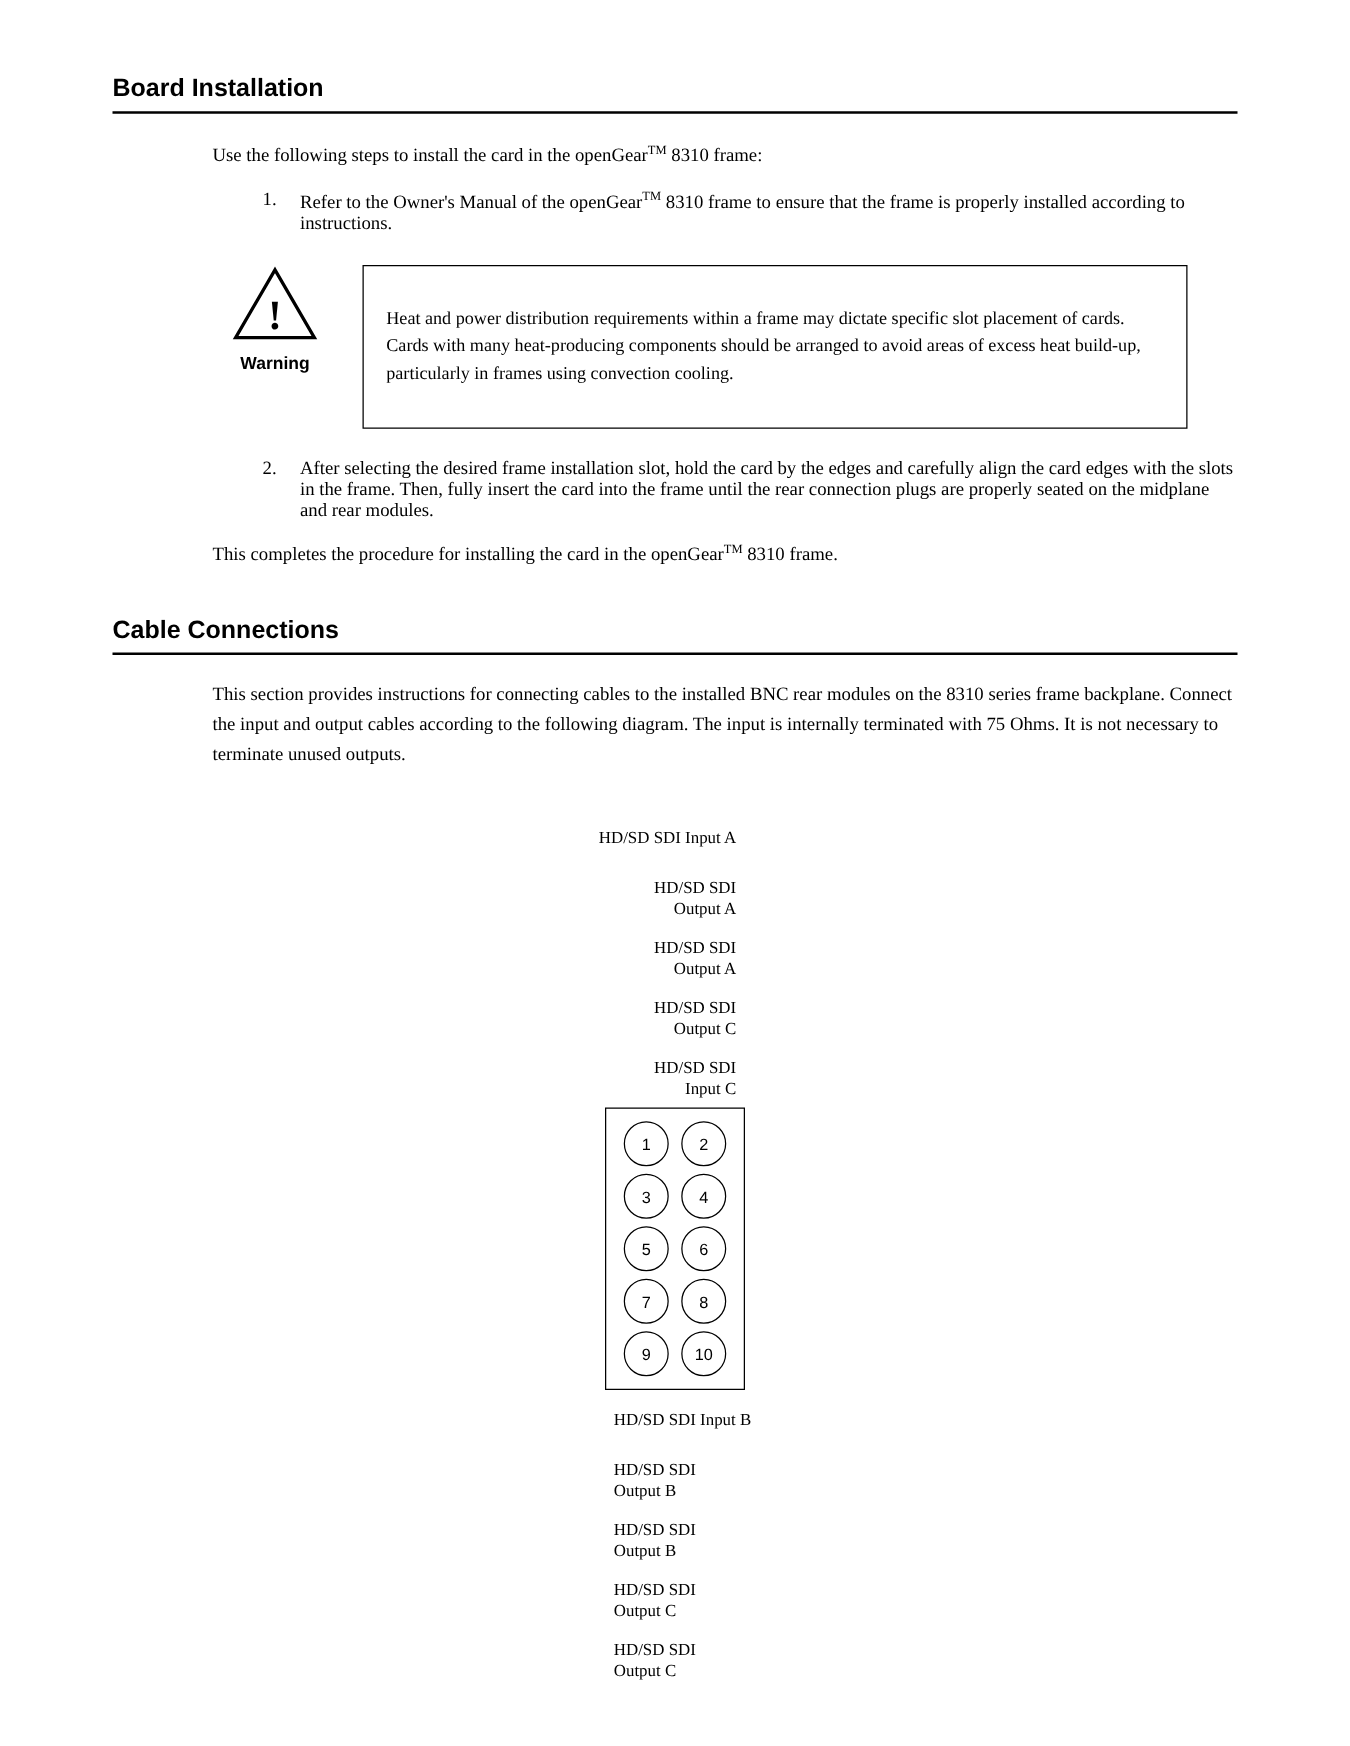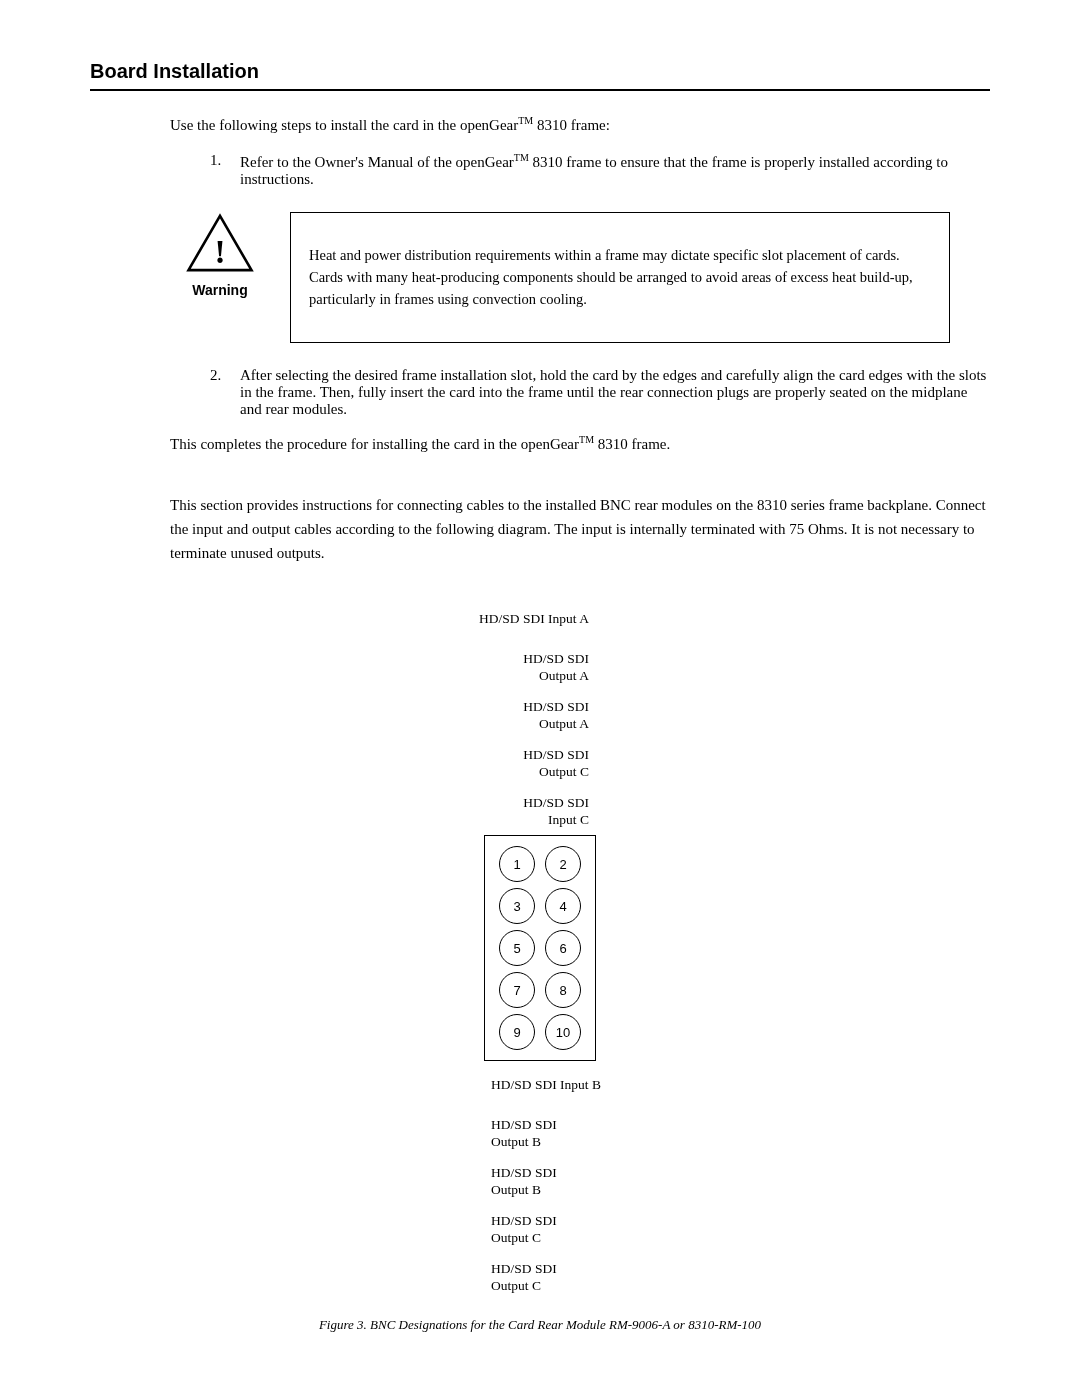--- a/index.html
+++ b/index.html
@@ -266,20 +266,21 @@
         <span>After selecting the desired frame installation slot, hold the card by the edges and carefully align the card edges with the slots in the frame.  Then, fully insert the card into the frame until the rear connection plugs are properly seated on the midplane and rear modules.</span>
       </div>
     </div>
 
     <p class="completes-text">
       <span>This completes the procedure for installing the card in the openGear<sup>TM</sup> 8310 frame.</span>
     </p>
   </div>
 
   <div class="cable-connections">
+    <h1 class="section-heading">Cable Connections</h1>
 
     <p class="cable-intro">This section provides instructions for connecting cables to the installed BNC rear modules on the 8310 series frame backplane. Connect the input and output cables according to the following diagram. The input is internally terminated with 75 Ohms.  It is not necessary to terminate unused outputs.</p>
 
     <div class="bnc-diagram">
 
       <div class="bnc-left-labels">
         <div class="bnc-label bnc-label-row">
           <span>HD/SD SDI Input A</span>
         </div>
         <div class="bnc-label bnc-label-row">
@@ -351,21 +352,20 @@
         </div>
         <div class="bnc-label-right bnc-label-row">
           <span>HD/SD SDI<br>Output C</span>
         </div>
         <div class="bnc-label-right bnc-label-row">
           <span>HD/SD SDI<br>Output C</span>
         </div>
       </div>
     </div>
 
-    <p class="figure-caption">Figure 3. BNC Designations for the Card Rear Module RM-9006-A or 8310-RM-100</p>
   </div>
 
   <div class="page-footer">
     <span>6963 Owner's Manual  •  (V 1.0)</span>
     <span>Page 11 of 18</span>
   </div>
 
 </div>
 
 </body></html>

